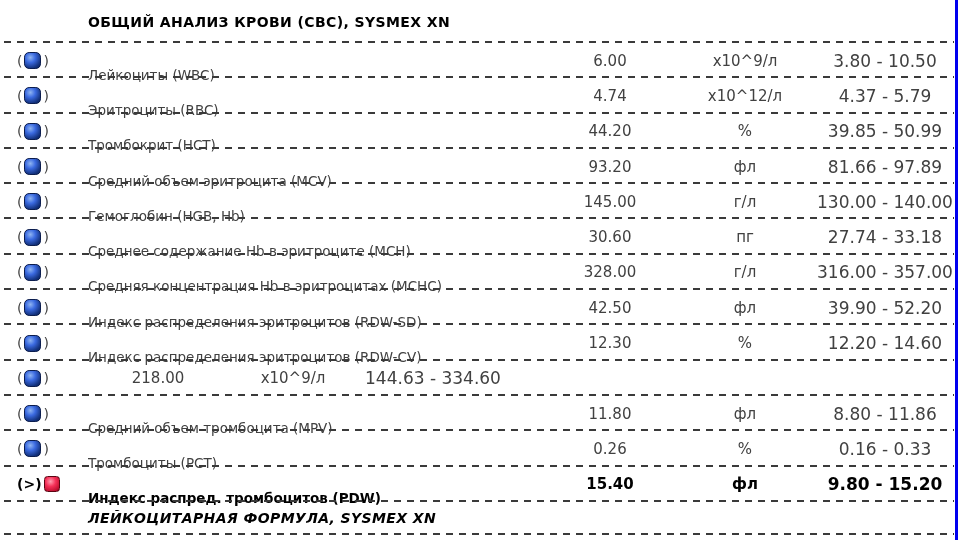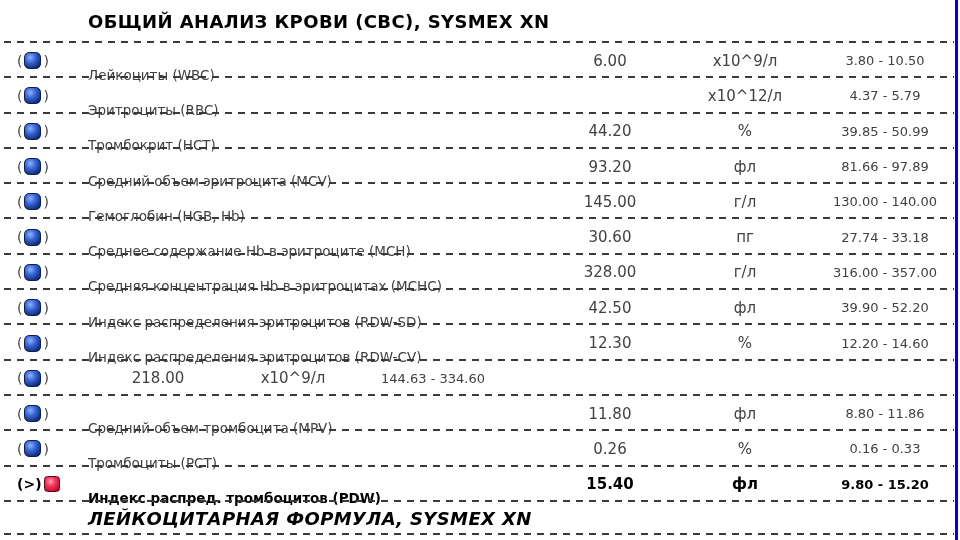--- a/index.html
+++ b/index.html
@@ -24,21 +24,21 @@
     content: "";
     position: absolute; left: 4px; right: 6px; bottom: 0;
     height: 2px;
     background: repeating-linear-gradient(90deg,
       var(--dash-color, #3a3a3a) 0 7px, transparent 7px 13px);
   }
   .section-header {
     height: 43px;
     display: flex; align-items: center;
     padding-left: 88px;
-    font-size: 18px; font-weight: bold;
+    font-size: 14px; font-weight: bold;
     color: #000; letter-spacing: 0.4px;
     box-sizing: border-box;
   }
   .section-header.bottom { height: 33px; font-style: italic; }
   .rows { }
   .row {
     height: 35.3px;
     display: flex; align-items: center;
     box-sizing: border-box;
     font-size: 13.5px;
@@ -66,21 +66,21 @@
   .ball.red {
     width: 14px; height: 14px;
     border: 1px solid #5a0512;
     border-radius: 22%;
     background: radial-gradient(circle at 40% 32%,
       #ff9db0 0%, #f53058 40%, var(--alert-marker, #c00f30) 80%, #6e0418 100%);
   }
   .name  { flex: 1 1 auto; padding-right: 6px; white-space: nowrap; overflow: hidden; margin-top: 28px; }
   .value { width: 140px; flex: 0 0 140px; text-align: center; font-size: 15px; }
   .unit  { width: 130px; flex: 0 0 130px; text-align: center; font-size: 15px; }
-  .range { width: 150px; flex: 0 0 150px; text-align: center; font-size: 13px; }
+  .range { width: 150px; flex: 0 0 150px; text-align: center; font-size: 17px; }
 </style>
 </head>
 <body>
 
 <div class="report">
 
   <div class="section-header dashed-b">ОБЩИЙ АНАЛИЗ КРОВИ (CBC), SYSMEX XN</div>
 
   <div class="rows" id="rows">
   <div class="row dashed-b">
@@ -95,20 +95,21 @@
     <span class="cell range">3.80 - 10.50</span>
   </div>
 
   <div class="row dashed-b">
     <span class="cell icon-cell">
       <span class="flag">(</span>
       <span class="ball"></span>
       <span class="flag-close">)</span>
     </span>
     <span class="cell name">Эритроциты (RBC)</span>
+    <span class="cell value">4.74</span>
     <span class="cell unit">x10^12/л</span>
     <span class="cell range">4.37 - 5.79</span>
   </div>
 
   <div class="row dashed-b">
     <span class="cell icon-cell">
       <span class="flag">(</span>
       <span class="ball"></span>
       <span class="flag-close">)</span>
     </span>

